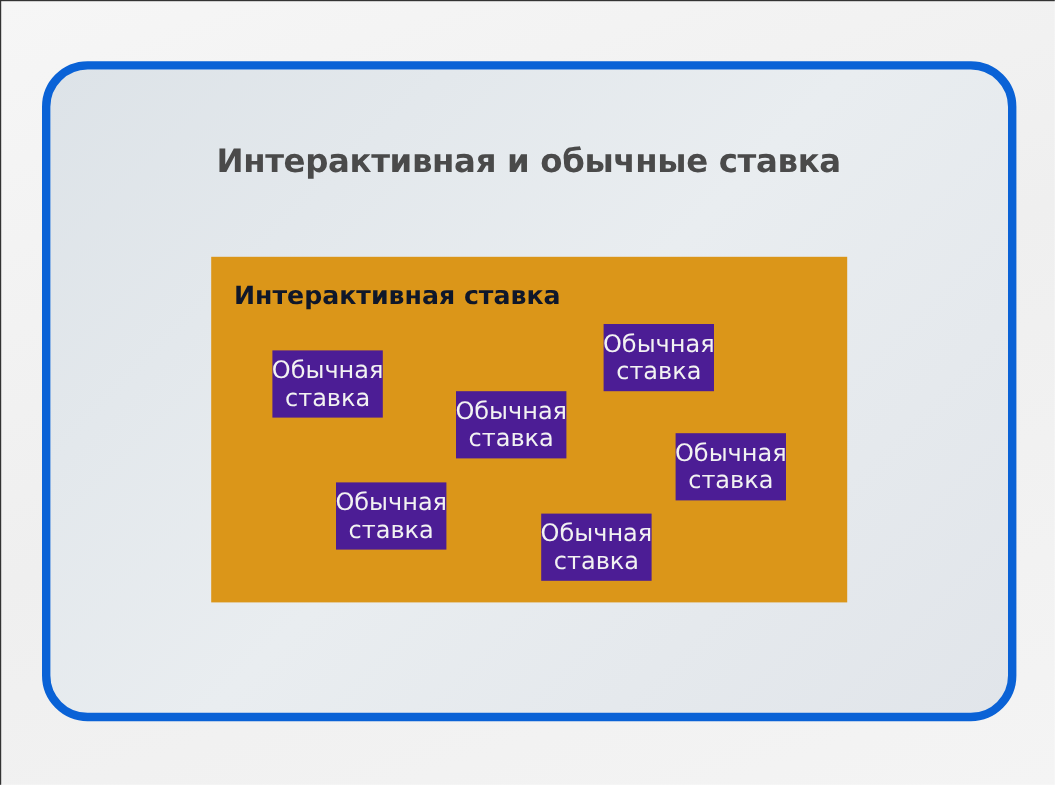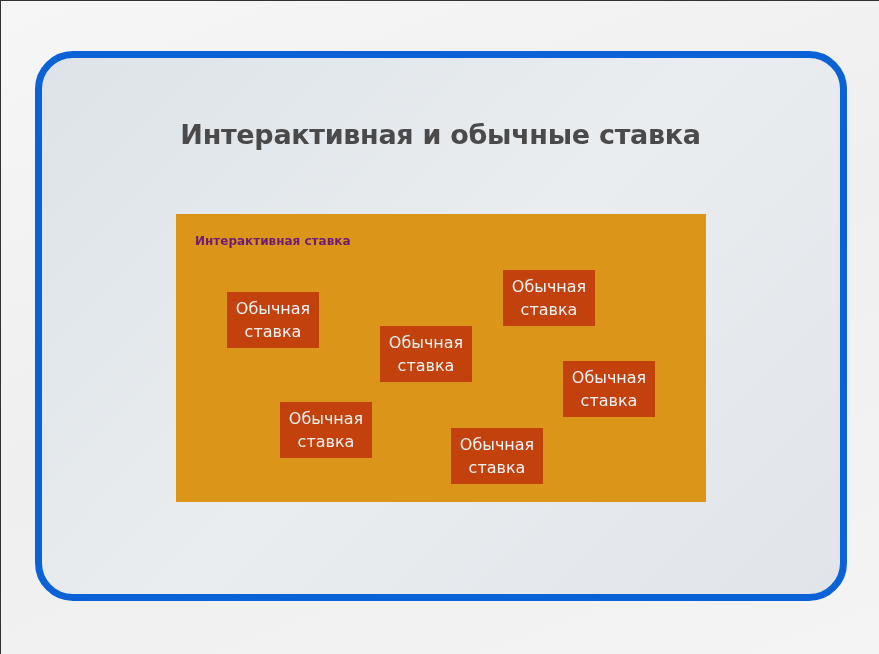--- a/index.html
+++ b/index.html
@@ -19,27 +19,27 @@
     font-family: "DejaVu Sans", sans-serif; font-weight:bold;
     font-size:27px; color:#4a4a4a; letter-spacing:-0.3px;
   }
   .interactive {
     position:absolute; left:175px; top:213px; width:530px; height:288px;
     background:#db9619;
   }
   .interactive-label {
     position:absolute; left:19px; top:20px;
     font-family: "DejaVu Sans", sans-serif; font-weight:bold;
-    font-size:12px; color:#701a75;
+    font-size:21px; color:#0f172a;
   }
   .bet {
-    position:absolute; width:92px; height:56px; background:#c2410c;
+    position:absolute; width:92px; height:56px; background:#4c1d95;
     color:#f2f2f2; display:flex; flex-direction:column;
     align-items:center; justify-content:center;
-    font-family: "DejaVu Sans", sans-serif; font-size:16px; line-height:23px;
+    font-family: "DejaVu Sans", sans-serif; font-size:20px; line-height:23px;
     font-weight:normal;
   }
 </style>
 </head>
 <body>
 
 <div class="frame"></div>
 
 <div class="title">Интерактивная и обычные ставка</div>
 

